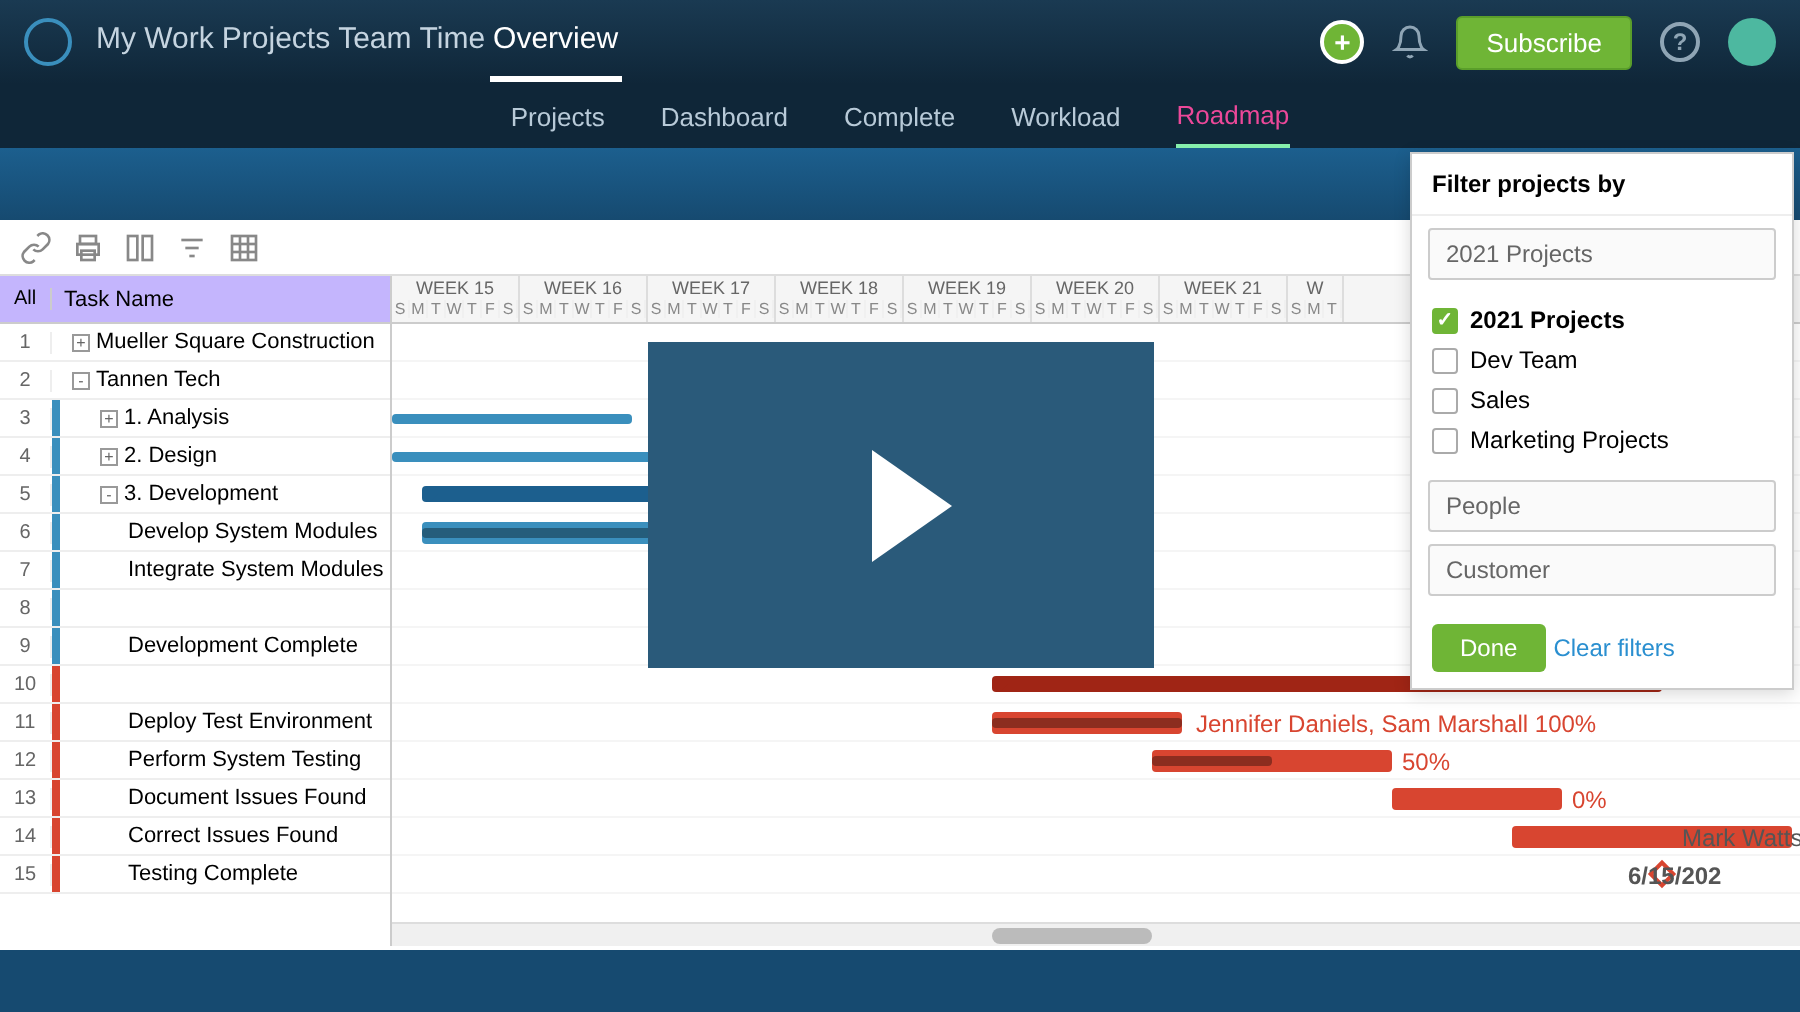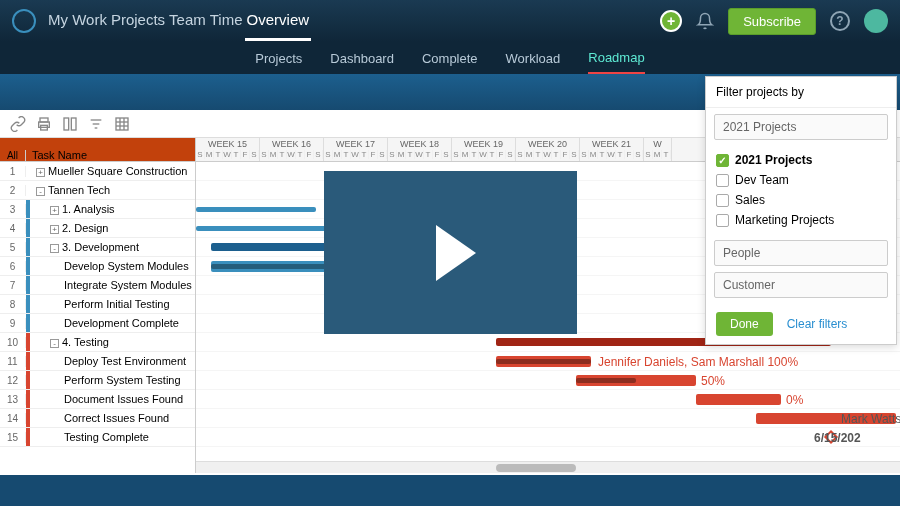--- a/index.html
+++ b/index.html
@@ -10,27 +10,27 @@
 .mainnav .item{padding:10px 2px;cursor:pointer;color:#c5d4e0}
 .mainnav .item.active{border-bottom:3px solid #fff;color:#fff;font-weight:500}
 .topright{margin-left:auto;display:flex;align-items:center;gap:14px}
 .addbtn{width:22px;height:22px;border-radius:50%;background:#6fb536;border:2px solid #fff;display:flex;align-items:center;justify-content:center;color:#fff;font-size:14px;font-weight:bold}
 .bell{width:18px;height:18px;color:#8fa5b5}
 .subscribe{background:#6fb536;color:#fff;padding:5px 14px;border-radius:3px;font-size:13px;border:1px solid #5a9e2a}
 .help{width:20px;height:20px;border:2px solid #8fa5b5;border-radius:50%;display:flex;align-items:center;justify-content:center;color:#8fa5b5;font-size:12px;font-weight:bold}
 .avatar{width:24px;height:24px;border-radius:50%;background:#4db8a0}
 .subnav{height:32px;background:#0f2638;display:flex;align-items:center;justify-content:center;gap:28px;font-size:13px;color:#b8cad8}
 .subnav .sitem{padding:7px 0;cursor:pointer}
-.subnav .sitem.active{border-bottom:2px solid #ef4444;color:#5eead4}
+.subnav .sitem.active{border-bottom:2px solid #86efac;color:#ec4899}
 .bluebar{height:36px;background:linear-gradient(#1c5f8e,#164a70)}
 .toolbar{height:28px;display:flex;align-items:center;gap:10px;padding:0 10px;border-bottom:1px solid #ddd}
 .toolicon{width:16px;height:16px;color:#888}
 .content{display:flex;height:335px}
 .leftpane{width:196px;border-right:1px solid #ccc;font-size:11px;overflow:hidden}
-.lhead{display:flex;height:24px;background:#c2410c;border-bottom:1px solid #ccc;align-items:flex-end}
+.lhead{display:flex;height:24px;background:#c4b5fd;border-bottom:1px solid #ccc;align-items:center}
 .lh-all{width:26px;text-align:center;border-right:1px solid #ccc;font-size:10px}
 .lh-name{padding-left:6px;font-size:11px}
 .lrow{display:flex;height:19px;align-items:center;border-bottom:1px solid #eee}
 .lnum{width:26px;text-align:center;border-right:1px solid #eee;color:#666;font-size:10px}
 .lmark{width:4px;align-self:stretch}
 .lmark.blue{background:#3a8fbd}
 .lmark.red{background:#d84530}
 .ltxt{padding-left:6px;flex:1;white-space:nowrap;overflow:hidden}
 .ltxt.bold{font-weight:normal}
 .ltxt.ind1{padding-left:20px}
@@ -56,28 +56,28 @@
 .bar.redhdr::before{left:0}
 .bar.redhdr::after{right:0}
 .prog{position:absolute;height:5px;top:3px;background:rgba(0,0,0,0.35);border-radius:2px}
 .barlabel{position:absolute;font-size:12px;color:#555;white-space:nowrap;top:3px}
 .diamond{position:absolute;width:10px;height:10px;transform:rotate(45deg);border:2px solid;top:4px}
 .diamond.blue{border-color:#3a8fbd;background:#fff}
 .diamond.red{border-color:#d84530;background:#fff}
 .scrollbar{height:12px;background:#f0f0f0;border-top:1px solid #ddd;position:relative}
 .thumb{position:absolute;height:8px;top:2px;background:#bbb;border-radius:4px}
 .filterpanel{position:absolute;top:76px;right:3px;width:192px;background:#fff;border:1px solid #ccc;box-shadow:0 2px 8px rgba(0,0,0,0.15);font-size:12px;z-index:50}
-.fhead{padding:8px 10px;font-weight:normal;font-size:12px;border-bottom:1px solid #eee}
+.fhead{padding:8px 10px;font-weight:bold;font-size:12px;border-bottom:1px solid #eee}
 .finput{margin:6px 8px;padding:5px 8px;border:1px solid #ccc;border-radius:2px;font-size:12px;color:#666;background:#fafafa}
 .fopts{padding:4px 10px}
 .fopt{display:flex;align-items:center;gap:6px;padding:3px 0;font-size:12px}
 .fcheck{width:13px;height:13px;border:1px solid #aaa;border-radius:2px;display:flex;align-items:center;justify-content:center}
 .fcheck.checked{background:#6fb536;border-color:#6fb536;color:#fff;font-size:10px}
 .fopt.bold{font-weight:bold}
-.factions{padding:8px 10px;display:flex;align-items:center;gap:14px}
+.factions{padding:8px 10px;display:flex;align-items:center;gap:4px}
 .donebtn{background:#6fb536;color:#fff;padding:5px 14px;border-radius:3px;font-size:12px;border:none}
 .clearlink{color:#2a8fd0;font-size:12px;cursor:pointer}
 .playoverlay{position:absolute;top:171px;left:324px;width:253px;height:163px;background:#2a5a7a;display:flex;align-items:center;justify-content:center;z-index:40}
 .playtri{width:0;height:0;border-left:40px solid #fff;border-top:28px solid transparent;border-bottom:28px solid transparent;margin-left:10px}
 .footer{height:31px;background:#164a70;position:absolute;bottom:0;left:0;right:0}
 </style>
 </head>
 <body>
 
 <div class="topbar">
@@ -174,31 +174,29 @@
           <div class="ltxt ind2">Develop System Modules</div>
         </div>
         <div class="lrow">
           <div class="lnum">7</div>
           <div class="lmark blue"></div>
           <div class="ltxt ind2">Integrate System Modules</div>
         </div>
         <div class="lrow">
           <div class="lnum">8</div>
           <div class="lmark blue"></div>
-          <div class="ltxt ind2">Perform Initial Testing</div>
         </div>
         <div class="lrow">
           <div class="lnum">9</div>
           <div class="lmark blue"></div>
           <div class="ltxt ind2">Development Complete</div>
         </div>
         <div class="lrow">
           <div class="lnum">10</div>
           <div class="lmark red"></div>
-          <div class="ltxt bold ind1"><span class="exp">-</span>4. Testing</div>
         </div>
         <div class="lrow">
           <div class="lnum">11</div>
           <div class="lmark red"></div>
           <div class="ltxt ind2">Deploy Test Environment</div>
         </div>
         <div class="lrow">
           <div class="lnum">12</div>
           <div class="lmark red"></div>
           <div class="ltxt ind2">Perform System Testing</div>

